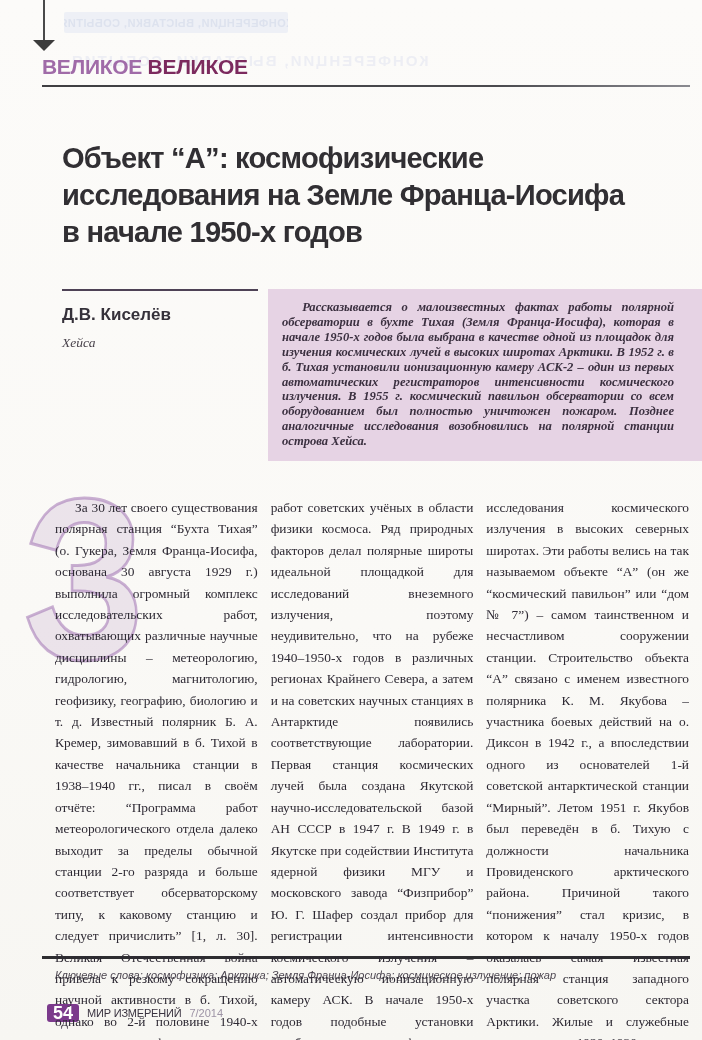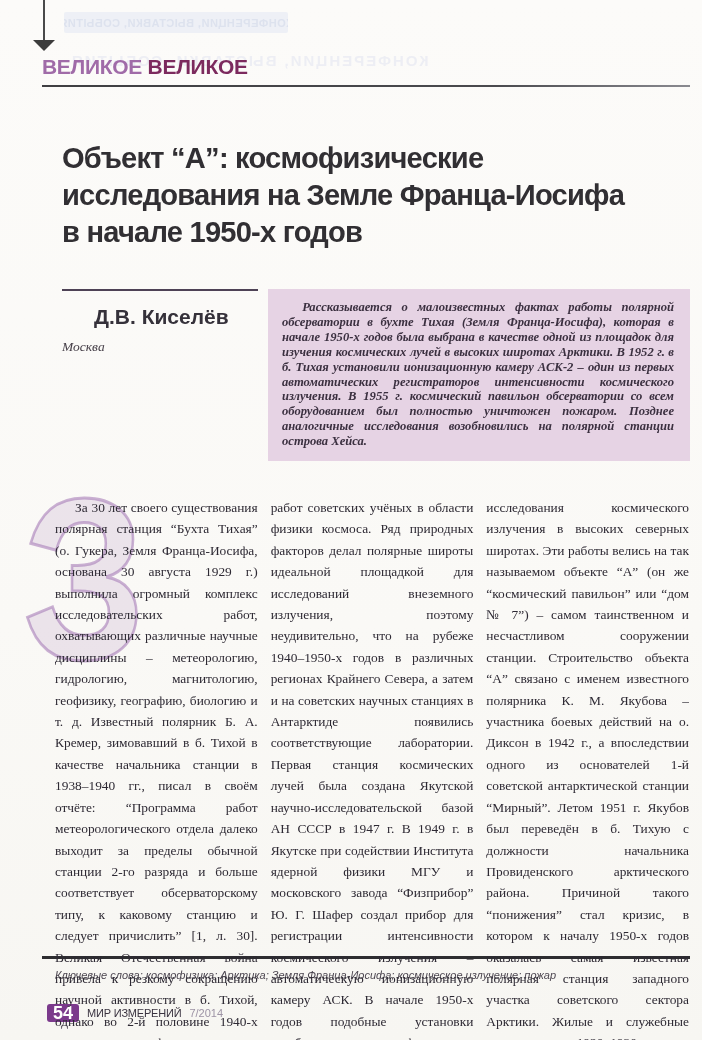--- a/index.html
+++ b/index.html
@@ -35,26 +35,26 @@
 
   
   .title{position:absolute;left:62px;top:139px;width:600px;
     font-family:"Liberation Sans",sans-serif;font-weight:bold;color:#312f33;
     font-size:30px;line-height:37px;letter-spacing:-0.8px;
     transform:scaleX(0.97);transform-origin:left top;}
 
   
   .author-block{position:absolute;left:62px;top:289px;width:196px;}
   .author-rule{height:2px;background:#4e4256;width:100%;margin-bottom:14px;}
-  .author-name{font-family:"Liberation Sans",sans-serif;font-weight:bold;font-size:21px;color:#35313a;margin-left:32px;}
+  .author-name{font-family:"Liberation Sans",sans-serif;font-weight:bold;font-size:17px;color:#35313a;}
   .author-city{font-style:italic;font-size:13.5px;color:#474049;margin-top:10px;}
 
   
   .abstract{position:absolute;left:268px;top:289px;width:392px;
-    background:#e6d3e4;padding:11px 16px 12px 14px;}
+    background:#e6d3e4;padding:11px 28px 12px 14px;}
   .abstract p{margin:0;font-style:italic;font-weight:bold;font-size:12.6px;line-height:14.9px;
     color:#3b3040;text-align:justify;text-indent:1.6em;}
 
   
   .body-area{position:absolute;left:55px;top:497px;width:634px;}
   .dropcap{position:absolute;left:-32px;top:-32px;z-index:0;
     font-family:"Liberation Sans",sans-serif;font-weight:bold;font-size:230px;line-height:230px;
     color:rgba(168,126,184,0.18);
     -webkit-text-stroke:3px rgba(160,115,178,0.55);
     transform:scaleX(0.85);transform-origin:left top;pointer-events:none;}
@@ -98,21 +98,21 @@
 
   <div class="title">
     <div>Объект “А”: космофизические</div>
     <div>исследования на Земле Франца-Иосифа</div>
     <div>в начале 1950-х годов</div>
   </div>
 
   <div class="author-block">
     <div class="author-rule"></div>
     <div class="author-name">Д.В. Киселёв</div>
-    <div class="author-city">Москва</div>
+    <div class="author-city">Хейса</div>
   </div>
 
   <div class="abstract">
     <p>Рассказывается о малоизвестных фактах работы полярной обсерватории в бухте Тихая (Земля Франца-Иосифа), которая в начале 1950-х годов была выбрана в качестве одной из площадок для изучения космических лучей в высоких широтах Арктики. В 1952 г. в б. Тихая установили ионизационную камеру АСК-2 – один из первых автоматических регистраторов интенсивности космического излучения. В 1955 г. космический павильон обсерватории со всем оборудованием был полностью уничтожен пожаром. Позднее аналогичные исследования возобновились на полярной станции острова Хейса.</p>
   </div>
 
   <div class="body-area">
     <div class="dropcap">З</div>
     <div class="cols">
       <div class="col">

